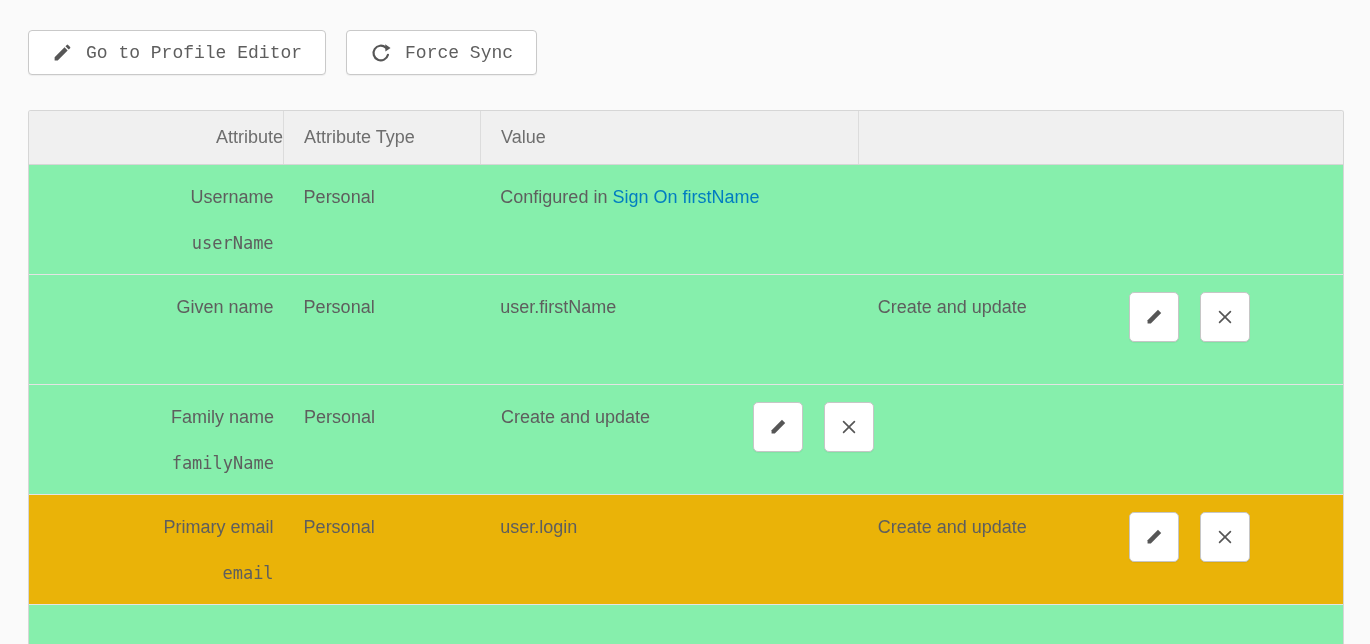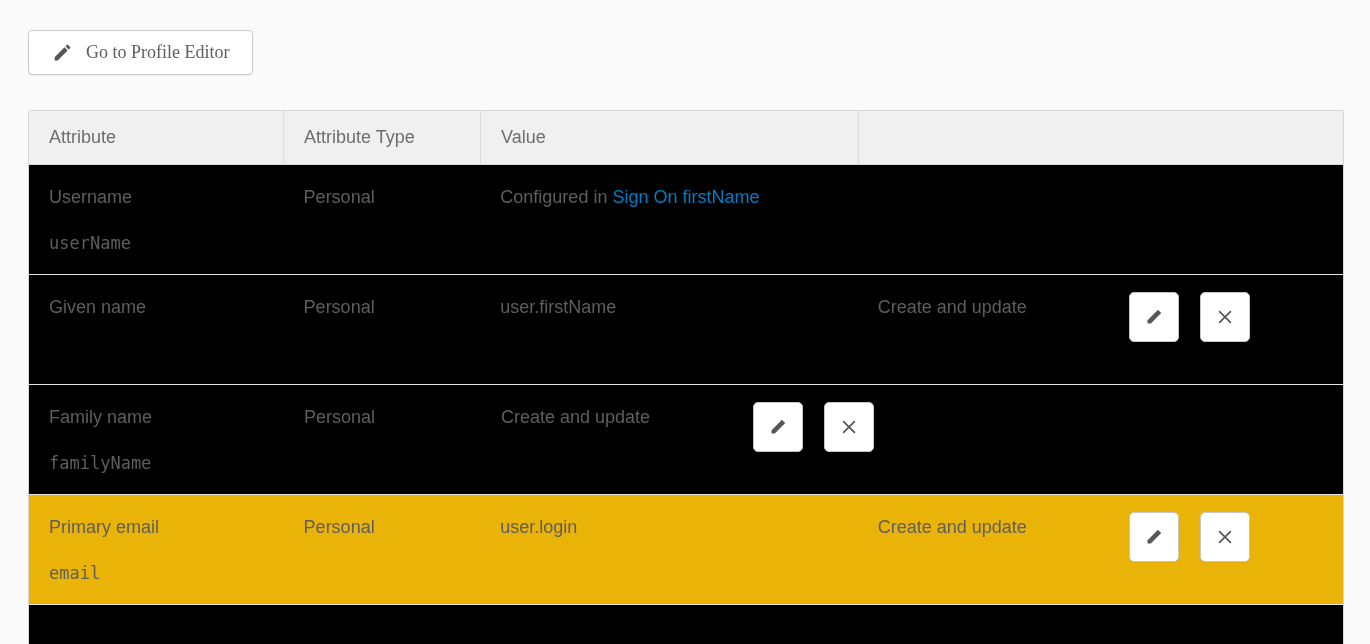--- a/index.html
+++ b/index.html
@@ -26,21 +26,21 @@
   .btn {
     display: inline-flex;
     align-items: center;
     gap: 13px;
     height: 45px;
     padding: 0 23px;
     background: #ffffff;
     border: 1px solid #c9c9c9;
     border-radius: 4px;
     box-shadow: 0 1px 1px rgba(0,0,0,0.05);
-    font-family: Liberation Serif, serif;
+    font-family: Liberation Mono, monospace;
     font-size: 18px;
     color: #5e5e5e;
     cursor: pointer;
     box-sizing: border-box;
   }
   .btn .icon { display: inline-flex; }
 
   
   .table {
     position: absolute;
@@ -67,37 +67,37 @@
     padding: 16px 0 0 20px;
     font-size: 18px;
     color: #6e6e6e;
     border-right: 1px solid #dcdcdc;
   }
   .th:last-child { border-right: none; }
 
   .row {
     display: flex;
     height: 110px;
-    background: #000000;
+    background: #86efac;
     border-bottom: 1px solid #e4e4e4;
     box-sizing: border-box;
   }
   .row.highlight { background: #eab308; }
   .row.partial {
     height: 40px;
     border-bottom: none;
   }
   .cell {
     box-sizing: border-box;
     padding: 20px 10px 0 20px;
     font-size: 18px;
     color: #5e5e5e;
     line-height: 24px;
   }
-  .c1 { width: 255px; }
+  .c1 { width: 255px; text-align: right; }
   .c2 { width: 197px; }
   .c3 { width: 378px; }
   .c4 { width: 249px; }
   .c5 { width: 237px; padding: 17px 0 0 23px; display: flex; gap: 21px; }
 
   .attr-key {
     margin-top: 22px;
     font-family: "DejaVu Sans Mono", monospace;
     font-size: 17px;
     color: #5e5e5e;
@@ -130,20 +130,29 @@
 
   <div class="toolbar">
     <button class="btn">
       <span class="icon">
         <svg width="21" height="21" viewBox="0 0 24 24" fill="#565656" xmlns="http://www.w3.org/2000/svg">
           <path d="M3 17.46V21h3.54L17.87 9.67l-3.54-3.54L3 17.46z M20.71 7.04c.39-.39.39-1.02 0-1.41l-2.34-2.34a.996.996 0 0 0-1.41 0l-1.59 1.59 3.75 3.75 1.59-1.59z"></path>
         </svg>
       </span>
       <span>Go to Profile Editor</span>
     </button>
+    <button class="btn">
+      <span class="icon">
+        <svg width="22" height="22" viewBox="0 0 24 24" fill="none" xmlns="http://www.w3.org/2000/svg">
+          <path d="M17.3 6.2 A8 8 0 1 0 19.6 14" stroke="#565656" stroke-width="2.4" stroke-linecap="round" fill="none"></path>
+          <polygon points="16.6,2.4 22.4,6.6 16.8,10.4" fill="#565656"></polygon>
+        </svg>
+      </span>
+      <span>Force Sync</span>
+    </button>
   </div>
 
   <div class="table">
 
     <div class="thead">
       <div class="th c1">Attribute</div>
       <div class="th c2">Attribute Type</div>
       <div class="th c3">Value</div>
       <div class="th c5"></div>
     </div>

